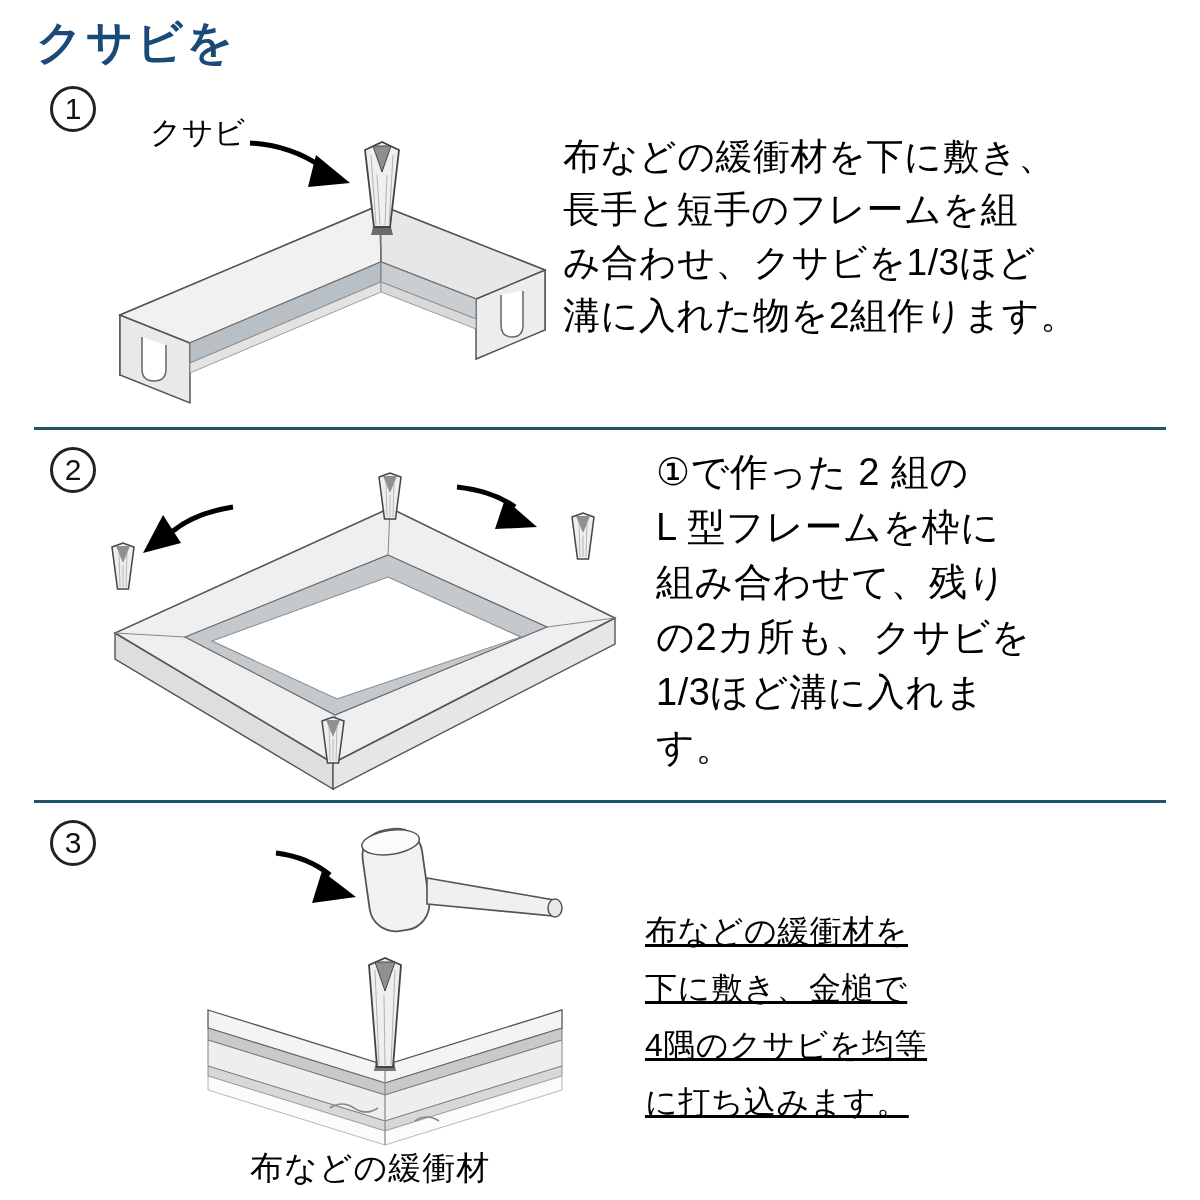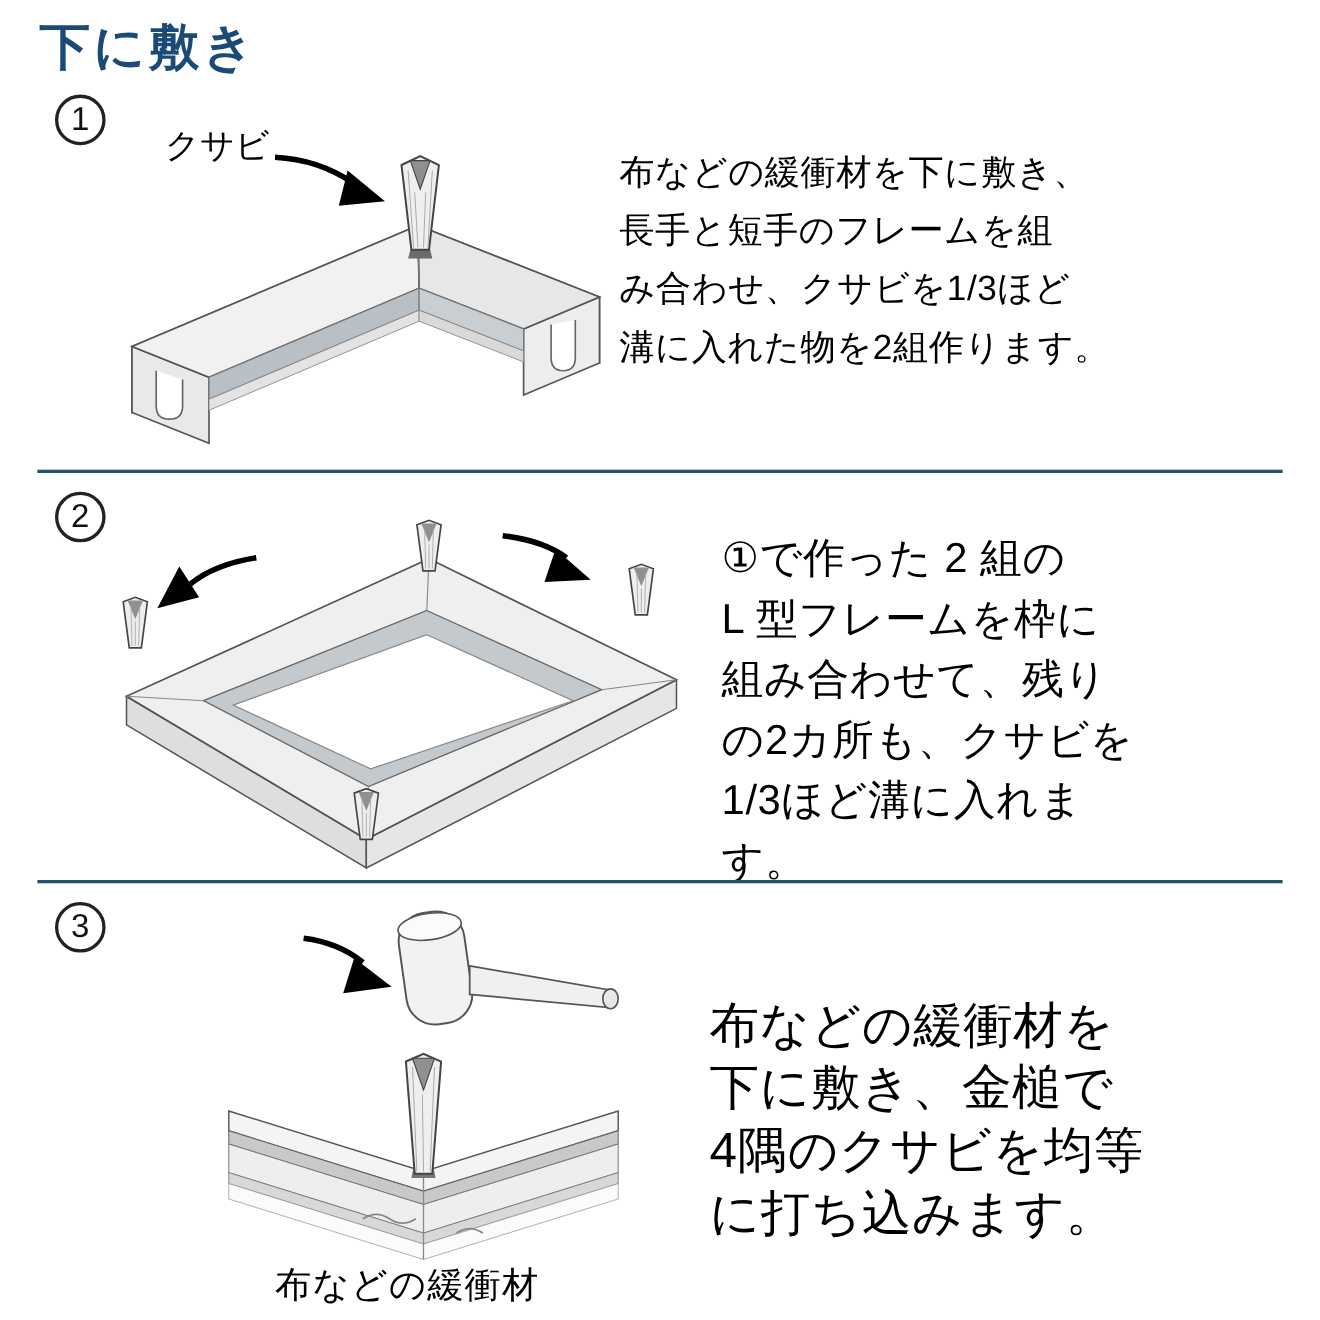--- a/index.html
+++ b/index.html
@@ -13,39 +13,39 @@
   }
   .step-num{
     width:46px;height:46px;border:3px solid #222;border-radius:50%;
     display:flex;align-items:center;justify-content:center;
     font-size:30px;font-weight:400;color:#111;box-sizing:border-box;
   }
   .n1{left:50px;top:86px;}
   .n2{left:50px;top:447px;}
   .n3{left:50px;top:820px;}
   .step-text{white-space:pre-line;letter-spacing:0.5px;}
-  .t1{left:563px;top:130px;width:548px;font-size:32px;line-height:53px;}
-  .t2{left:656px;top:445px;width:420px;font-size:38px;line-height:55px;margin-top:36px;}
-  .t3{left:645px;top:903px;width:440px;font-size:45px;line-height:57px;}
+  .t1{left:563px;top:130px;width:548px;font-size:37px;line-height:53px;}
+  .t2{left:656px;top:445px;width:420px;font-size:38px;line-height:55px;}
+  .t3{left:645px;top:903px;width:440px;font-size:32px;line-height:57px;text-decoration:underline;}
   .divider{height:3px;background:#1e556b;left:34px;width:1132px;}
   .d1{top:427px;}
   .d2{top:800px;}
   .kusabi-label{left:150px;top:112px;font-size:31px;text-align:center;}
   .caption3{left:250px;top:1146px;font-size:33px;letter-spacing:1px;}
   .illus1{left:80px;top:105px;width:480px;height:315px;}
   .illus2{left:85px;top:465px;width:550px;height:340px;}
   .illus3{left:180px;top:815px;width:420px;height:335px;}
   svg{display:block;}
 </style>
 </head>
 <body>
 
 <div>
 
-  <div class="abs page-title">下に敷き</div>
+  <div class="abs page-title">クサビを</div>
 
   <section>
     <div class="abs step-num n1">
       <span>1</span>
     </div>
 
     <div class="abs kusabi-label">クサビ</div>
 
     <svg class="abs illus1" viewBox="0 0 480 315">
 

